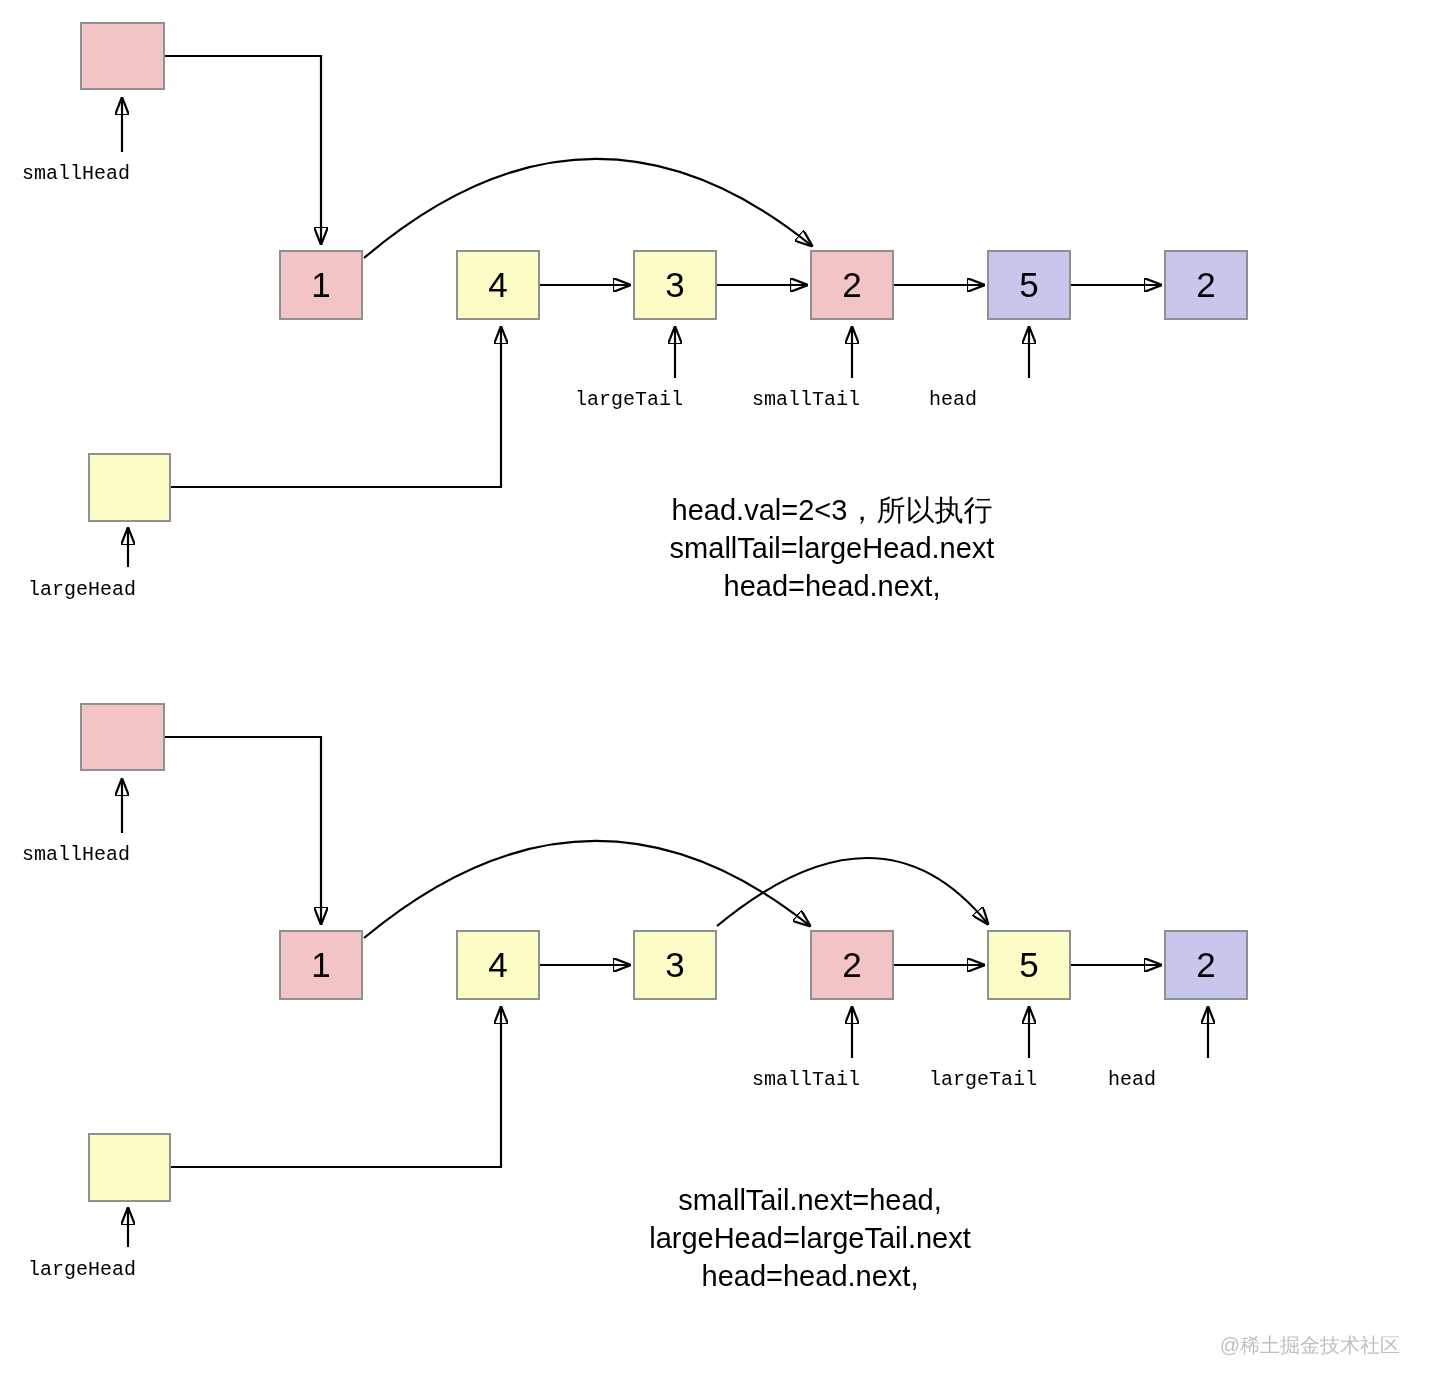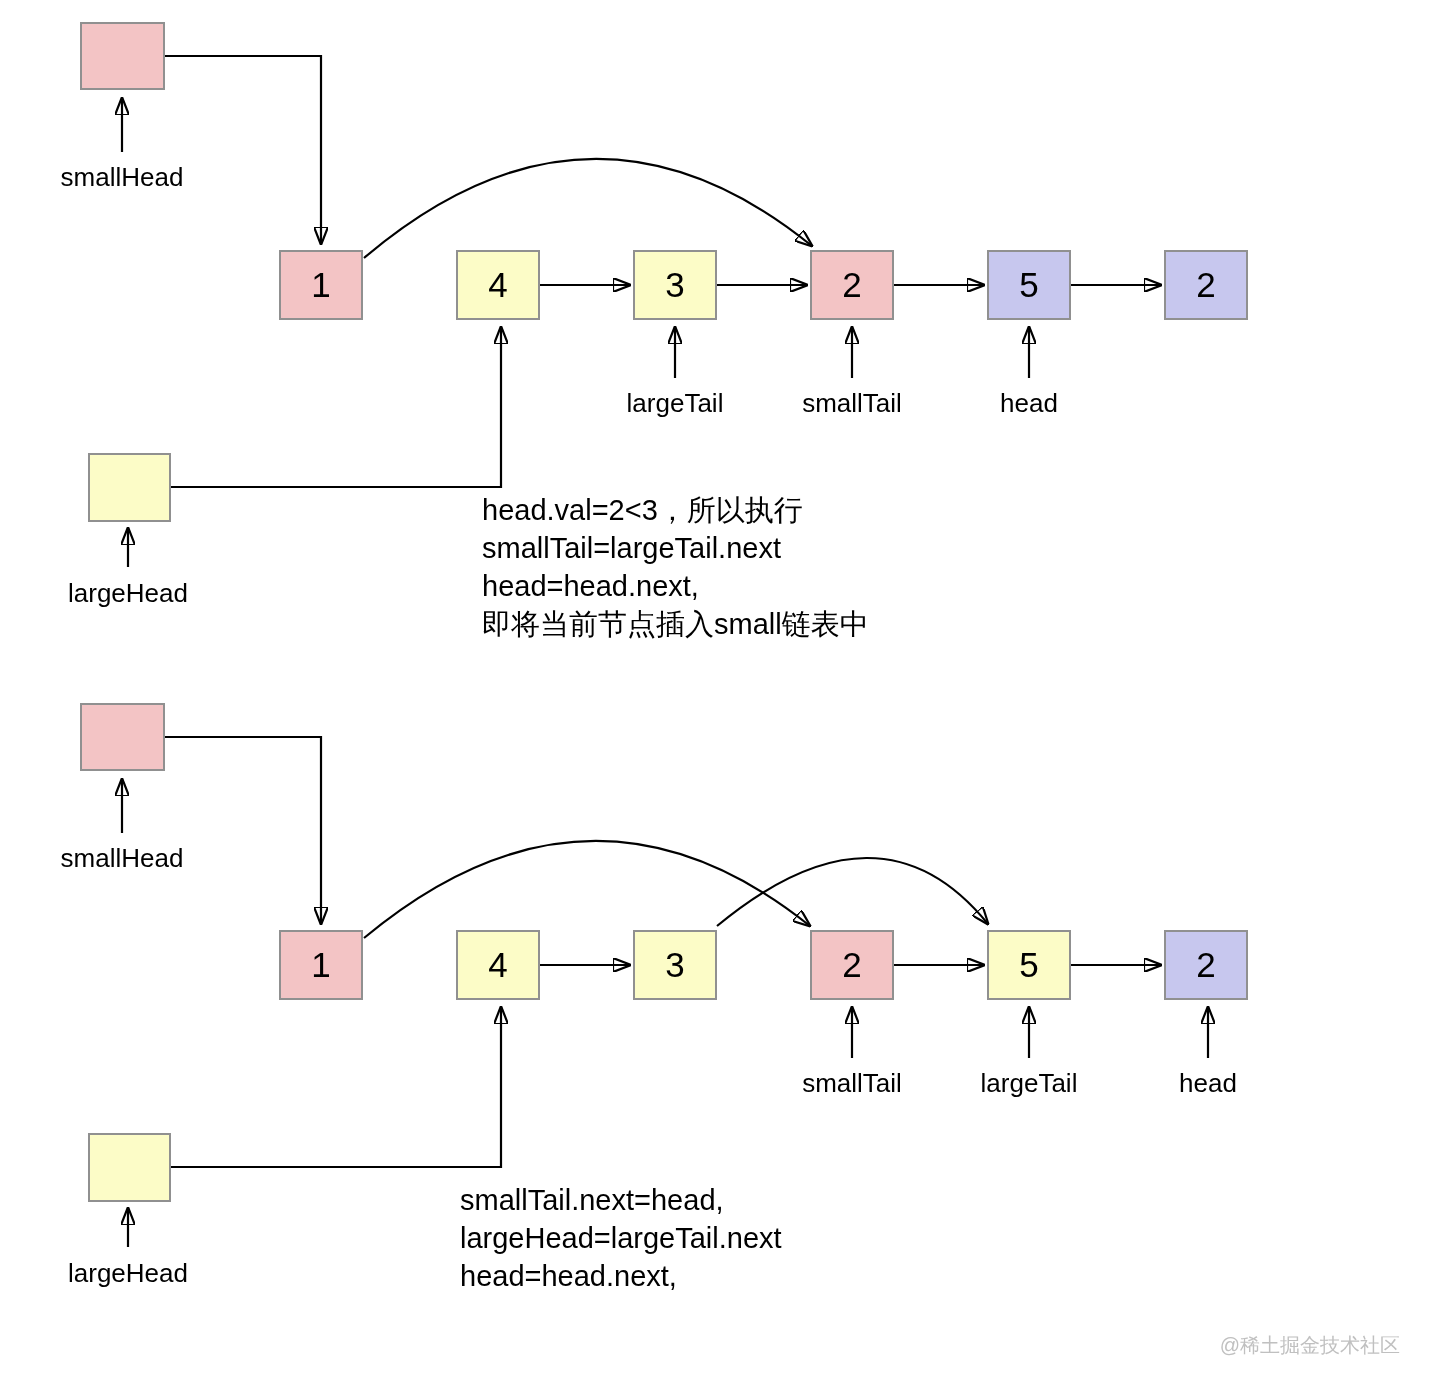--- a/index.html
+++ b/index.html
@@ -32,28 +32,29 @@
     position: absolute;
     border: 2px solid #909090;
     box-sizing: border-box;
   }
   [data-color="small"]       { background: var(--c-small, #f3c4c5); }
   [data-color="large"]       { background: var(--c-large, #fcfcc7); }
   [data-color="unprocessed"] { background: var(--c-unprocessed, #c7c7ee); }
   .label {
     position: absolute;
     width: 200px;
-    text-align: center;
-    font-size: 26px;
+    text-align: left;
+    font-size: 20px;
     white-space: nowrap;
+    font-family: Liberation Mono, monospace;
   }
   .caption {
     position: absolute;
     width: 700px;
-    text-align: left;
+    text-align: center;
     font-size: 29px;
     line-height: 38px;
     white-space: nowrap;
   }
   .watermark {
     position: absolute;
     left: 1128px; top: 1332px;
     width: 272px;
     text-align: right;
     font-size: 20px;
@@ -115,23 +116,22 @@
   <div class="node" style="left:810px; top:250px" data-color="small">2</div>
   <div class="node" style="left:987px; top:250px" data-color="unprocessed">5</div>
   <div class="node" style="left:1164px; top:250px" data-color="unprocessed">2</div>
 
   <div class="label" style="left:575px; top:388px">largeTail</div>
   <div class="label" style="left:752px; top:388px">smallTail</div>
   <div class="label" style="left:929px; top:388px">head</div>
 
   <div class="caption" style="left:482px; top:491px">
     <div>head.val=2&lt;3，所以执行</div>
-    <div>smallTail=largeTail.next</div>
+    <div>smallTail=largeHead.next</div>
     <div>head=head.next,</div>
-    <div>即将当前节点插入small链表中</div>
   </div>
 
   <div class="sentinel" style="left:80px; top:703px; width:85px; height:68px" data-color="small"></div>
   <div class="label" style="left:22px; top:843px">smallHead</div>
 
   <div class="sentinel" style="left:88px; top:1133px; width:83px; height:69px" data-color="large"></div>
   <div class="label" style="left:28px; top:1258px">largeHead</div>
 
   <div class="node" style="left:279px; top:930px" data-color="small">1</div>
   <div class="node" style="left:456px; top:930px" data-color="large">4</div>

